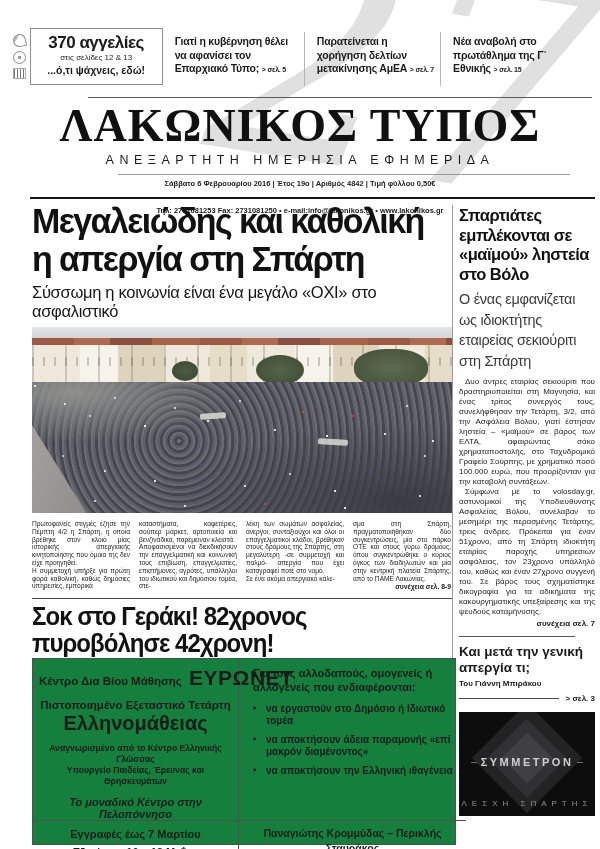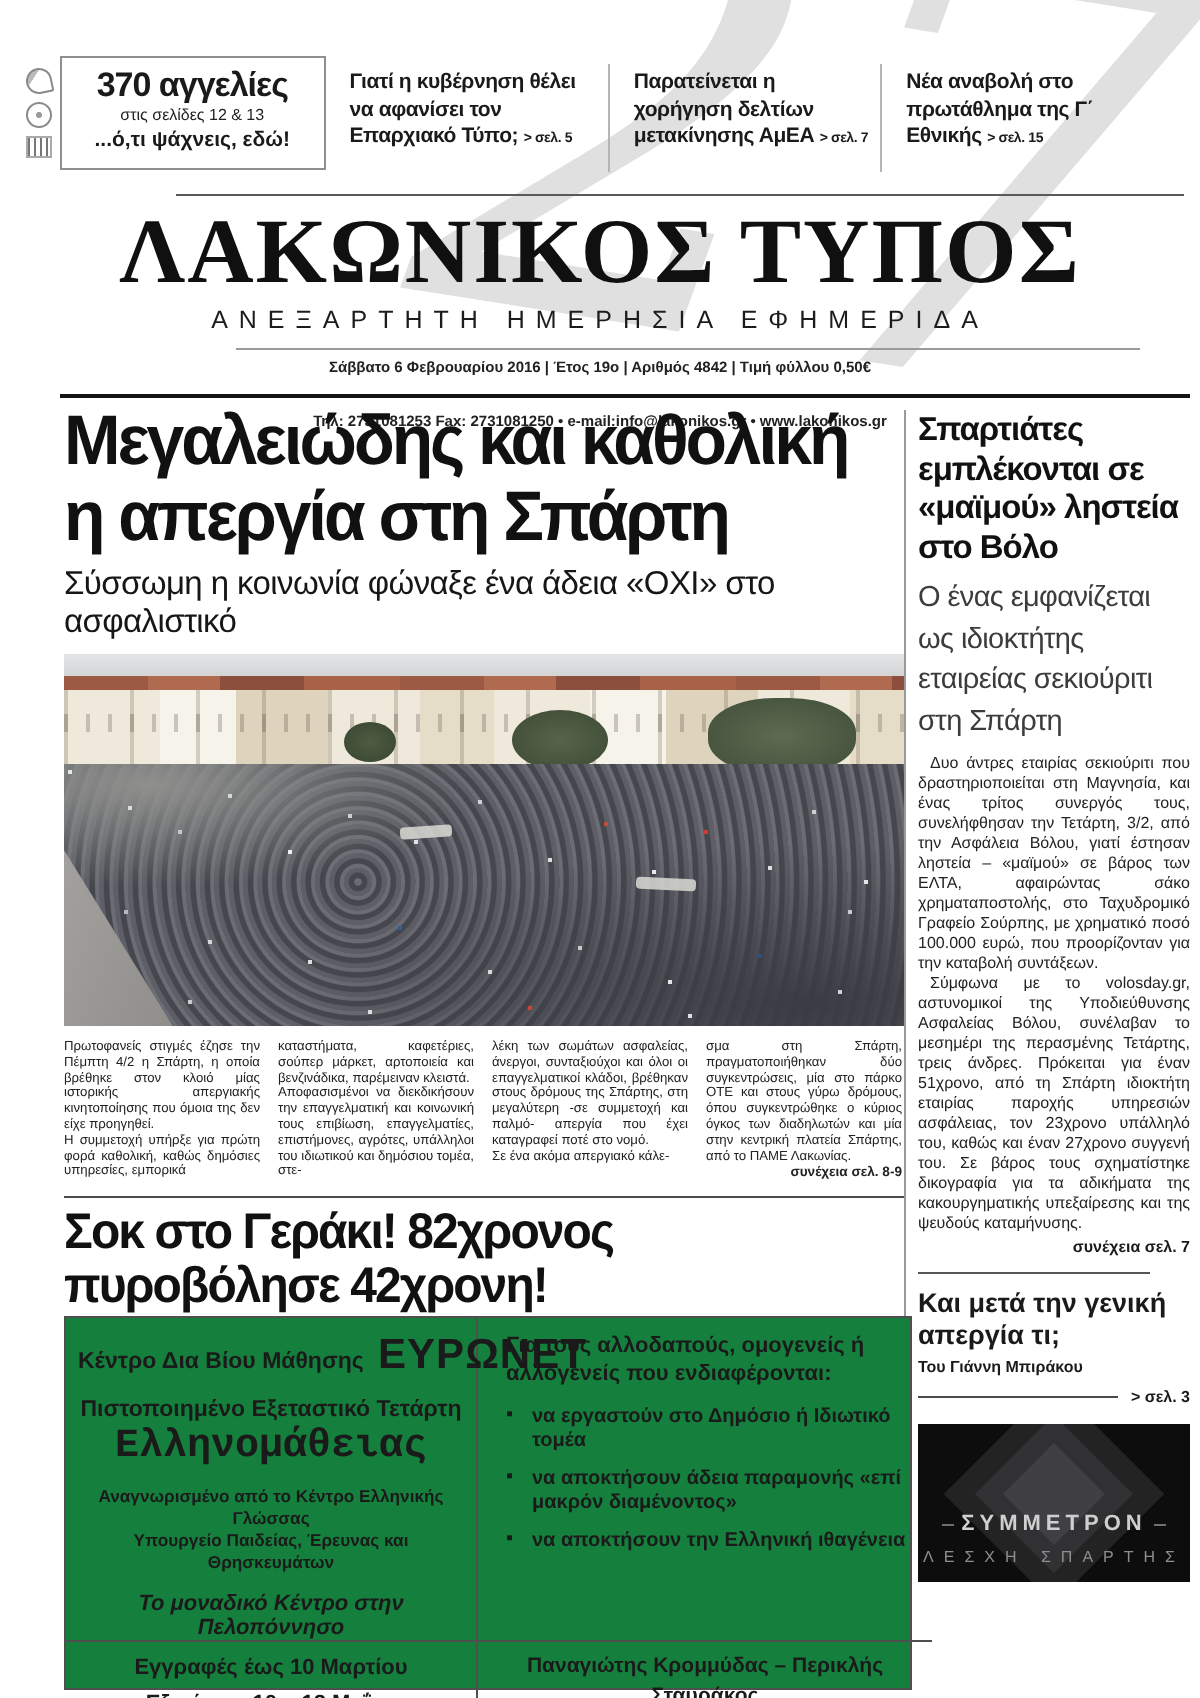--- a/index.html
+++ b/index.html
@@ -96,42 +96,42 @@
   .sb-subhead{font-size:14.5px;line-height:20.5px;color:#3c3c3c;margin-top:5px;letter-spacing:-0.3px;}
   .sb-body{margin-top:6px;}
   .sb-body p{margin:0;font-size:8px;line-height:10px;text-align:justify;text-indent:6px;color:#222;}
   .sb-cont{font-weight:bold;font-size:8px;text-align:right;margin-top:2px;}
   .sb-divider{height:1px;background:#555;margin:8px 20px 7px 0;}
   .op-title{margin:0;font-size:13.5px;line-height:16px;font-weight:800;}
   .op-author{font-size:8px;font-weight:bold;margin-top:3px;}
   .op-pagerow{display:flex;align-items:center;font-size:8px;font-weight:bold;margin-top:6px;}
   .op-pagerow::before{content:"";flex:1;height:1px;background:#4a4a4a;margin-right:6px;}
 
-  .symmetron{margin-top:9px;height:79px;background:#0d0d0d;position:relative;overflow:hidden;}
+  .symmetron{margin-top:9px;height:104px;background:#0d0d0d;position:relative;overflow:hidden;}
   .dia{position:absolute;left:50%;top:44%;transform:translate(-50%,-50%) rotate(45deg);}
   .d1{width:78px;height:78px;background:#232323;}
   .d2{width:56px;height:56px;background:#313134;}
   .d3{width:36px;height:36px;background:#3f3f44;}
   .sym-brand{position:absolute;top:44px;left:8px;right:8px;display:flex;align-items:center;
              color:#cfcfcf;font-size:11px;letter-spacing:2.5px;font-weight:bold;justify-content:center;}
   .sym-brand::before,.sym-brand::after{content:"";flex:1;height:1px;background:#6f6f6f;margin:0 4px;}
   .sym-footer{position:absolute;bottom:8px;left:0;right:0;text-align:center;color:#8f8f8f;
               font-size:8px;letter-spacing:5px;}
 
   
   .ads-row{top:658px;left:32px;width:424px;height:187px;border:1px solid #4f4f4f;background:#15803d;
            display:grid;grid-template-columns:206px 1fr;grid-template-rows:1fr 64px;box-sizing:border-box;}
   .eu-top{border-right:1px solid #4f4f4f;text-align:center;padding:7px 6px 0;}
   .mid-top{padding:8px 10px 0 14px;}
   .eu-bot{border-right:1px solid #4f4f4f;border-top:1px solid #4f4f4f;text-align:center;padding-top:7px;}
   .mid-bot{border-top:1px solid #4f4f4f;text-align:center;padding-top:5px;}
   .eu-line1{font-size:11.5px;font-weight:bold;white-space:nowrap;}
   .eu-brand{font-size:21px;font-weight:800;margin-left:4px;letter-spacing:0.5px;}
   .eu-cert{font-size:11.5px;font-weight:bold;margin-top:9px;}
-  .eu-title{font-size:20px;font-weight:800;margin-top:1px;font-family:Liberation Mono, monospace;}
+  .eu-title{font-size:20px;font-weight:800;margin-top:1px;}
   .eu-recog{font-size:8.6px;font-weight:bold;margin-top:8px;line-height:11px;}
   .eu-unique{font-size:11px;font-weight:bold;font-style:italic;margin-top:9px;}
   .eu-reg,.eu-exams{font-size:11px;font-weight:bold;}
   .eu-exams{margin-top:6px;}
   .mid-intro{font-size:11px;font-weight:bold;line-height:13.5px;width:200px;}
   .mid-bullets{list-style:none;margin:9px 0 0;padding:0;}
   .mid-bullets li{position:relative;font-size:10px;font-weight:bold;line-height:12px;
                   padding-left:13px;margin-bottom:7px;width:190px;}
   .mid-bullets li::before{content:"▪";position:absolute;left:0;top:-1px;}
   .mid-contact div{font-size:10.5px;font-weight:bold;line-height:14.5px;}
@@ -176,21 +176,21 @@
     <div class="mh-sub">ΑΝΕΞΑΡΤΗΤΗ ΗΜΕΡΗΣΙΑ ΕΦΗΜΕΡΙΔΑ</div>
     <div class="mh-rule"></div>
     <div class="mh-date">Σάββατο 6 Φεβρουαρίου 2016 | Έτος 19ο | Αριθμός 4842 | Τιμή φύλλου 0,50€</div>
     <div class="mh-contact">Τηλ: 2731081253 Fax: 2731081250 • e-mail:info@lakonikos.gr • www.lakonikos.gr</div>
   </section>
   <div class="thick-rule z"></div>
 
   <main class="left-main z">
     <h2 class="lead-headline pre">Μεγαλειώδης και καθολική
 η απεργία στη Σπάρτη</h2>
-    <div class="lead-subhead">Σύσσωμη η κοινωνία φώναξε ένα άδεια «ΟΧΙ» στο ασφαλιστικό</div>
+    <div class="lead-subhead">Σύσσωμη η κοινωνία είναι ένα μεγάλο «ΟΧΙ» στο ασφαλιστικό</div>
 
     <div class="photo">
       <div class="ph-sky"></div>
       <div class="ph-roofs"></div>
       <div class="ph-bld"></div>
       <div class="ph-windows"></div>
       <div class="ph-tree1"></div>
       <div class="ph-tree2"></div>
       <div class="ph-tree3"></div>
       <div class="ph-crowd"></div>
@@ -266,21 +266,21 @@
     </div>
     <div class="mid-top">
       <div class="mid-intro">Για τους αλλοδαπούς, ομογενείς ή αλλογενείς που ενδιαφέρονται:</div>
       <ul class="mid-bullets">
         <li>να εργαστούν στο Δημόσιο ή Ιδιωτικό τομέα</li>
         <li>να αποκτήσουν άδεια παραμονής «επί μακρόν διαμένοντος»</li>
         <li>να αποκτήσουν την Ελληνική ιθαγένεια</li>
       </ul>
     </div>
     <div class="eu-bot">
-      <div class="eu-reg">Εγγραφές έως 10 Μαρτίου</div>
+      <div class="eu-reg">Εγγραφές έως 7 Μαρτίου</div>
       <div class="eu-exams">Εξετάσεις   10 – 12 Μαΐου</div>
     </div>
     <div class="mid-bot mid-contact">
       <div>Παναγιώτης Κρομμύδας – Περικλής Σταυράκος</div>
 
     </div>
   </section>
 
 </div>
 

